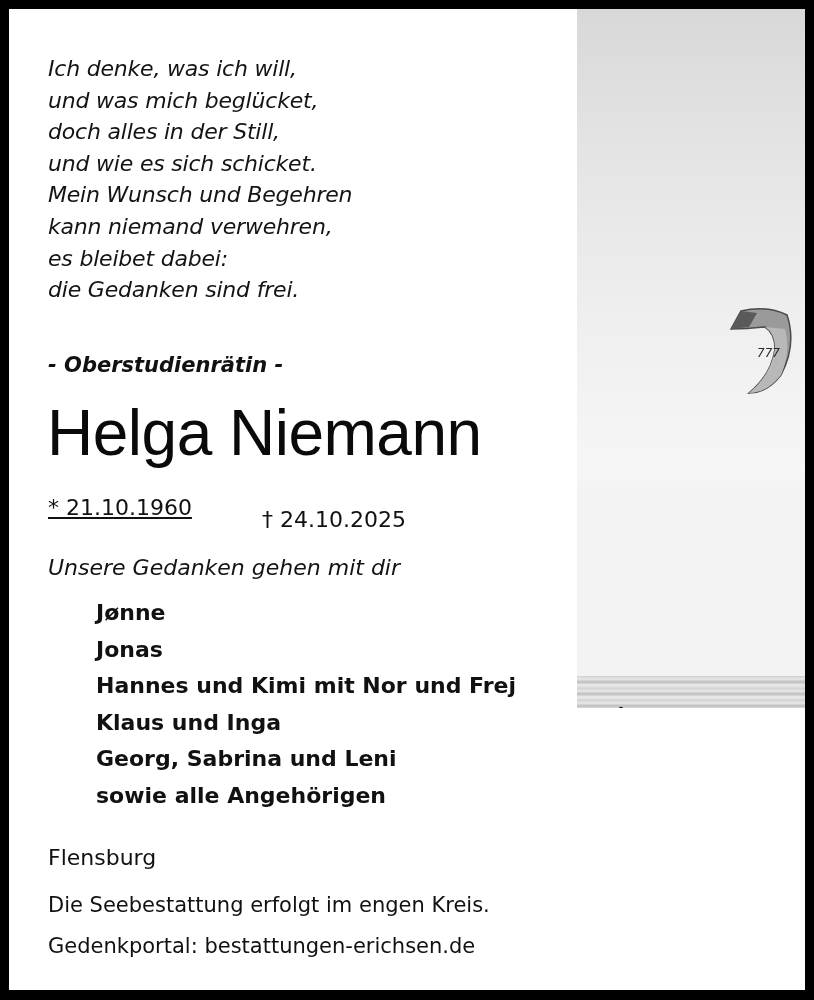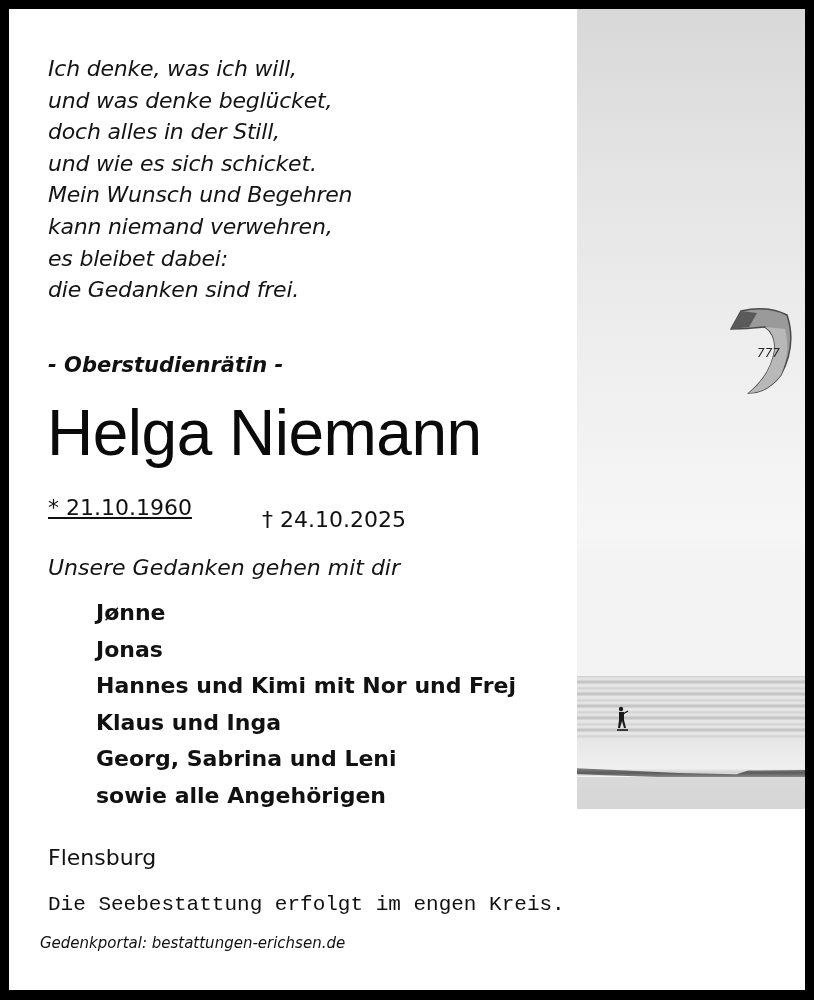--- a/index.html
+++ b/index.html
@@ -7,21 +7,21 @@
     width: 814px; height: 1000px; background: #000; position: relative; overflow: hidden;
     font-family: "DejaVu Sans", "Liberation Sans", sans-serif; color: #111;
   }
   .frame {
     position: absolute; left: 9px; top: 9px; width: 796px; height: 981px; background: #fff;
   }
   .text-panel {
     position: absolute; left: 0; top: 0; width: 568px; height: 880px; background: #fff;
   }
   .photo {
-    position: absolute; left: 568px; top: 0; width: 228px; height: 800px; overflow: hidden;
+    position: absolute; left: 568px; top: 0; width: 228px; height: 699px; overflow: hidden;
     background: linear-gradient(180deg, #d8d8d8 0%, #e4e4e4 20%, #efefef 45%, #f6f6f6 66%, #f3f3f3 68.5%);
   }
   .poem {
     position: absolute; left: 39px; top: 44px; font-style: italic; font-size: 22px; line-height: 31.6px;
     letter-spacing: -0.2px; color: #141414;
   }
   .poem div { white-space: nowrap; }
   .title-role {
     position: absolute; left: 39px; top: 344px; font-style: italic; font-weight: bold; font-size: 21px; color:#111;
   }
@@ -30,22 +30,22 @@
     font-family: "Liberation Sans", "DejaVu Sans", sans-serif;
   }
   .dates { position: absolute; left: 39px; top: 486px; font-size: 22px; color:#111; white-space: nowrap; text-decoration: underline; }
   .dates .death { position: absolute; left: 214px; top: 12px; }
   .subtitle { position: absolute; left: 39px; top: 546px; font-style: italic; font-size: 22px; color:#141414; white-space: nowrap; }
   .mourners {
     position: absolute; left: 39px; top: 586px; font-weight: bold; font-size: 22px; line-height: 36.5px; color:#111;margin-left:48px;
   }
   .mourners div { white-space: nowrap; }
   .city { position: absolute; left: 39px; top: 836px; font-size: 22px; color:#111; }
-  .notice { position: absolute; left: 39px; top: 884px; font-size: 21px; color:#111; white-space: nowrap; font-family: Liberation Mono, monospace; }
-  .portal { position: absolute; left: 31px; top: 925px; font-size: 15px; color:#111; white-space: nowrap; font-style: italic; }
+  .notice { position: absolute; left: 39px; top: 884px; font-size: 21px; color:#111; white-space: nowrap; }
+  .portal { position: absolute; left: 39px; top: 925px; font-size: 21px; color:#111; white-space: nowrap; }
 
   
   .sea {
     position: absolute; left: 0; top: 667px; width: 228px; height: 100px;
     background: repeating-linear-gradient(180deg, #cfcfcf 0px, #e9e9e9 3px, #bdbdbd 6px, #ececec 9px, #d6d6d6 12px);
   }
   .shore { position: absolute; left: 0; top: 730px; width: 228px; height: 30px; background: linear-gradient(180deg,#e6e6e6,#f0f0f0); }
   .seaweed {
     position: absolute; left: 0; top: 758px; width: 228px; height: 12px;
     background: linear-gradient(180deg, #8a8a8a, #5c5c5c 50%, #a0a0a0);
@@ -62,21 +62,21 @@
   .kite { position: absolute; left: 150px; top: 296px; width: 68px; height: 92px; }
   .surfer { position: absolute; left: 38px; top: 697px; width: 14px; height: 26px; }
 </style>
 </head>
 <body>
 
 <div class="frame">
   <div class="text-panel">
     <div class="poem">
       <div>Ich denke, was ich will,</div>
-      <div>und was denke beglücket,</div>
+      <div>und was mich beglücket,</div>
       <div>doch alles in der Still,</div>
       <div>und wie es sich schicket.</div>
       <div>Mein Wunsch und Begehren</div>
       <div>kann niemand verwehren,</div>
       <div>es bleibet dabei:</div>
       <div>die Gedanken sind frei.</div>
     </div>
 
     <div class="title-role">- Oberstudienrätin -</div>
     <div class="name">Helga Niemann</div>

